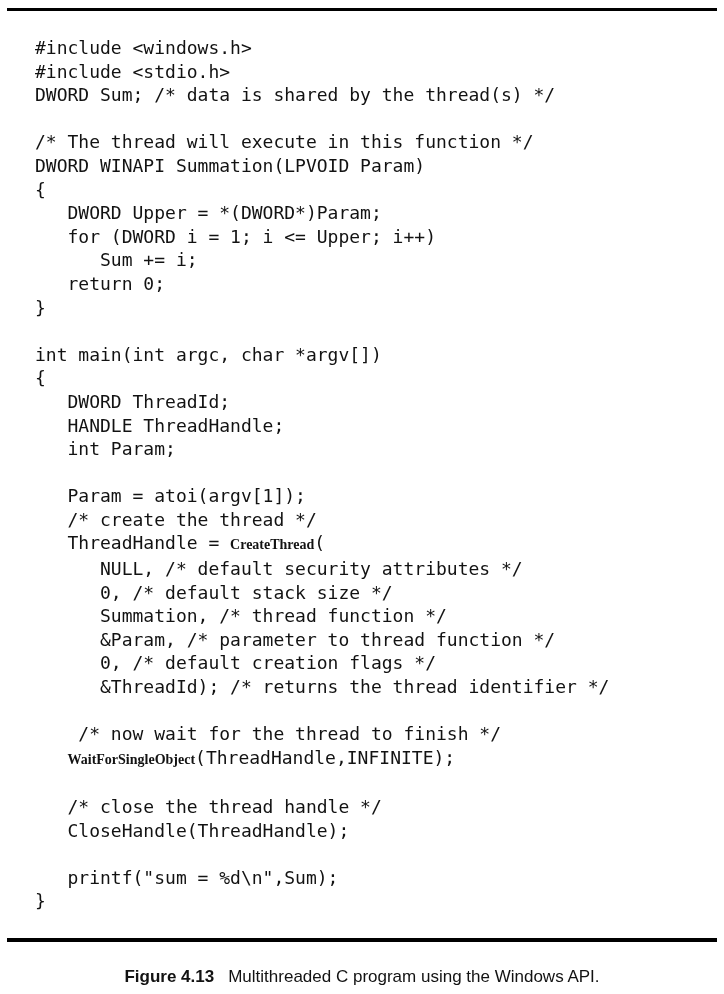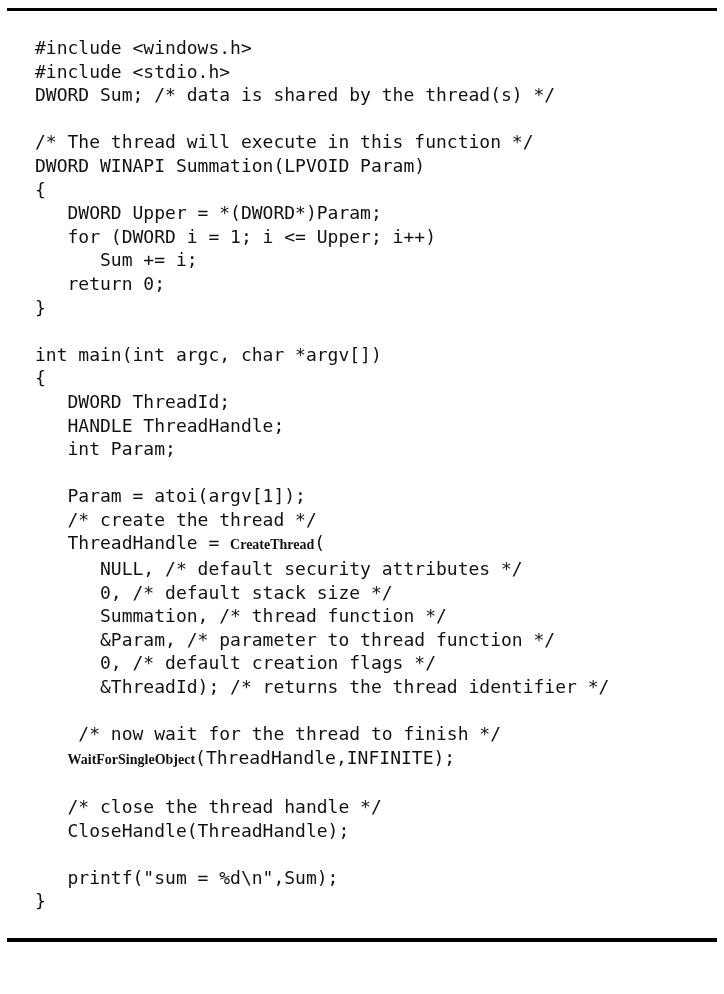--- a/index.html
+++ b/index.html
@@ -56,13 +56,16 @@
 </head>
 <body>
 
 <div class="page">
   <div class="rule rule-top" style="background: rgb(0, 0, 0);"></div>
 
   <pre class="code" id="code-listing" style="color: rgb(18, 18, 18);"><div class="code-line"><span>#include &lt;windows.h&gt;</span></div><div class="code-line"><span>#include &lt;stdio.h&gt;</span></div><div class="code-line"><span>DWORD Sum; /* data is shared by the thread(s) */</span></div><div class="code-line">&nbsp;</div><div class="code-line"><span>/* The thread will execute in this function */</span></div><div class="code-line"><span>DWORD WINAPI Summation(LPVOID Param)</span></div><div class="code-line"><span>{</span></div><div class="code-line"><span>   DWORD Upper = *(DWORD*)Param;</span></div><div class="code-line"><span>   for (DWORD i = 1; i &lt;= Upper; i++)</span></div><div class="code-line"><span>      Sum += i;</span></div><div class="code-line"><span>   return 0;</span></div><div class="code-line"><span>}</span></div><div class="code-line">&nbsp;</div><div class="code-line"><span>int main(int argc, char *argv[])</span></div><div class="code-line"><span>{</span></div><div class="code-line"><span>   DWORD ThreadId;</span></div><div class="code-line"><span>   HANDLE ThreadHandle;</span></div><div class="code-line"><span>   int Param;</span></div><div class="code-line">&nbsp;</div><div class="code-line"><span>   Param = atoi(argv[1]);</span></div><div class="code-line"><span>   /* create the thread */</span></div><div class="code-line"><span>   ThreadHandle = </span><span class="api-name">CreateThread</span><span>(</span></div><div class="code-line"><span>      NULL, /* default security attributes */</span></div><div class="code-line"><span>      0, /* default stack size */</span></div><div class="code-line"><span>      Summation, /* thread function */</span></div><div class="code-line"><span>      &amp;Param, /* parameter to thread function */</span></div><div class="code-line"><span>      0, /* default creation flags */</span></div><div class="code-line"><span>      &amp;ThreadId); /* returns the thread identifier */</span></div><div class="code-line">&nbsp;</div><div class="code-line"><span>    /* now wait for the thread to finish */</span></div><div class="code-line"><span>   </span><span class="api-name">WaitForSingleObject</span><span>(ThreadHandle,INFINITE);</span></div><div class="code-line">&nbsp;</div><div class="code-line"><span>   /* close the thread handle */</span></div><div class="code-line"><span>   CloseHandle(ThreadHandle);</span></div><div class="code-line">&nbsp;</div><div class="code-line"><span>   printf("sum = %d\n",Sum);</span></div><div class="code-line"><span>}</span></div></pre>
 
   <div class="rule rule-bottom" style="background: rgb(0, 0, 0);"></div>
 
+  <div class="caption" style="color: rgb(18, 18, 18);">
+    <span class="cap-label">Figure 4.13</span><span class="cap-gap"></span><span class="cap-text">Multithreaded C program using the Windows API.</span>
+  </div>
 </div>
 
 </body></html>

